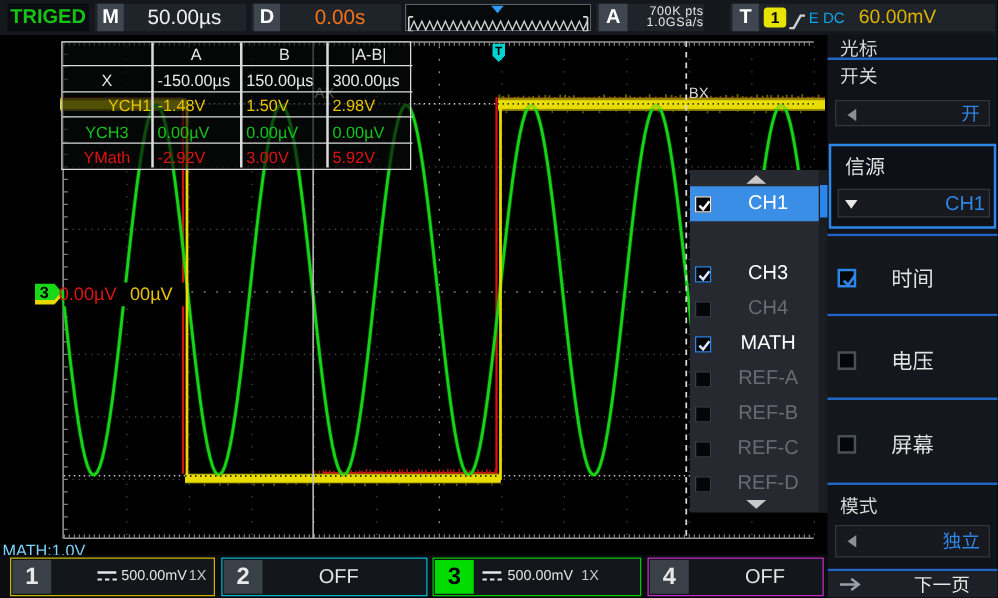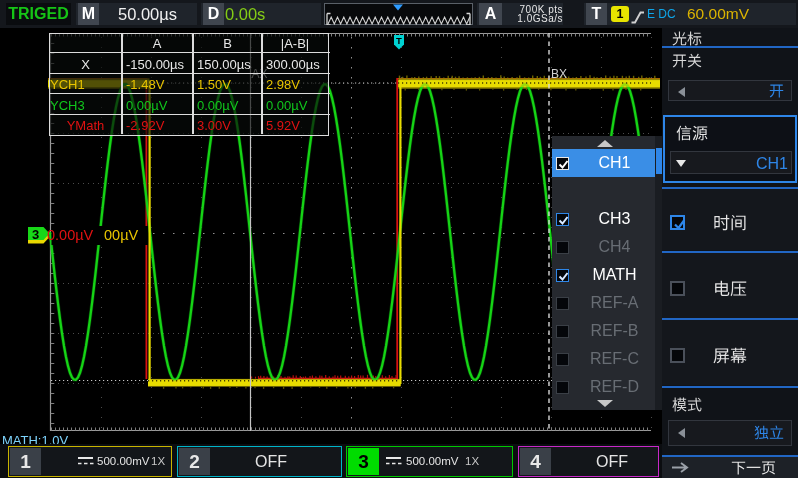--- a/index.html
+++ b/index.html
@@ -337,27 +337,27 @@
    <span class="tc" style="left:143px;width:69px;text-align:center">B</span>
    <span class="tc" style="left:212px;width:66px;text-align:center">|A-B|</span>
  </div>
  <div class="trow" style="top:20.6px;color:#e8e8e8">
    <span class="tc" style="left:0;width:71px;text-align:center">X</span>
    <span class="tc" style="left:76px">-150.00µs</span>
    <span class="tc" style="left:147px">150.00µs</span>
    <span class="tc" style="left:216px">300.00µs</span>
  </div>
  <div class="trow" style="top:41.2px;color:#e8c400">
-   <span class="tc" style="left:0;width:71px;text-align:left">YCH1</span>
+   <span class="tc" style="left:0;width:71px;text-align:right">YCH1</span>
    <span class="tc" style="left:76px">-1.48V</span>
    <span class="tc" style="left:147px">1.50V</span>
    <span class="tc" style="left:216px">2.98V</span>
  </div>
  <div class="trow" style="top:61.8px;color:#10c61c">
-   <span class="tc" style="left:0;width:71px;">YCH3</span>
+   <span class="tc" style="left:0;width:71px;text-align:center">YCH3</span>
    <span class="tc" style="left:76px">0.00µV</span>
    <span class="tc" style="left:147px">0.00µV</span>
    <span class="tc" style="left:216px">0.00µV</span>
  </div>
  <div class="trow" style="top:82.4px;color:#e01212;border-bottom:none">
    <span class="tc" style="left:0;width:71px;text-align:center">YMath</span>
    <span class="tc" style="left:76px">-2.92V</span>
    <span class="tc" style="left:147px">3.00V</span>
    <span class="tc" style="left:216px">5.92V</span>
  </div>
@@ -419,21 +419,21 @@
 </div>
 
 <div class="abs" id="topbar">
  <div class="tbox" style="left:6px;width:65px;background:#0a0c0f;color:#16c416;font-weight:bold;font-size:16px;text-align:center;line-height:22px">TRIGED</div>
  <div class="tbox" style="left:76px;width:121px">
    <div class="tlabel" style="left:2px">M</div>
    <div class="abs" style="left:24px;top:0;width:95px;text-align:center;color:#f0f0f0;font-size:16.5px;line-height:22px">50.00µs</div>
  </div>
  <div class="tbox" style="left:201px;width:120px">
    <div class="tlabel" style="left:2px">D</div>
-   <div class="abs" style="left:24px;top:0;width:94px;color:#84cc16;font-size:16.5px;line-height:22px">0.00s</div>
+   <div class="abs" style="left:24px;top:0;width:94px;text-align:center;color:#f97316;font-size:16.5px;line-height:22px">0.00s</div>
  </div>
  <svg class="abs" style="left:324px;top:3px" width="149" height="22" viewBox="0 0 149 22">
    <rect x="0.5" y="0.5" width="148" height="21" fill="#08090b" stroke="#5a6068" stroke-width="1"></rect>
    <path d="M3,22 V10.5 M3,10.5 h3.5 M3,22 h3.5 M146,22 V10.5 M146,10.5 h-3.5 M146,22 h-3.5" stroke="#d8d8d8" stroke-width="1.3" fill="none"></path>
    <polyline points="4,21 7.2,14.0 10.3,21.0 13.5,14.0 16.6,21.0 19.8,14.0 22.9,21.0 26.0,14.0 29.2,21.0 32.3,14.0 35.5,21.0 38.6,14.0 41.8,21.0 44.9,14.0 48.1,21.0 51.2,14.0 54.4,21.0 57.5,14.0 60.7,21.0 63.8,14.0 67.0,21.0 70.1,14.0 73.3,21.0 76.5,14.0 79.6,21.0 82.8,14.0 85.9,21.0 89.1,14.0 92.2,21.0 95.4,14.0 98.5,21.0 101.7,14.0 104.8,21.0 108.0,14.0 111.1,21.0 114.3,14.0 117.4,21.0 120.6,14.0 123.7,21.0 126.9,14.0 130.0,21.0 133.2,14.0 136.3,21.0 139.5,14.0 142.6,21.0 145.8,14.0" fill="none" stroke="#d0d0d0" stroke-width="1.1"></polyline>
    <polygon points="69,1.5 79,1.5 74,7.5" fill="#2e9bff"></polygon>
  </svg>
  <div class="tbox" style="left:477px;width:86px">
    <div class="tlabel" style="left:2px;width:23px">A</div>
    <div class="abs" style="left:29px;top:1.5px;width:57px;text-align:right;color:#e8e8e8;font-size:10px;letter-spacing:0.5px;line-height:9.8px">700K pts<br>1.0GSa/s</div>

